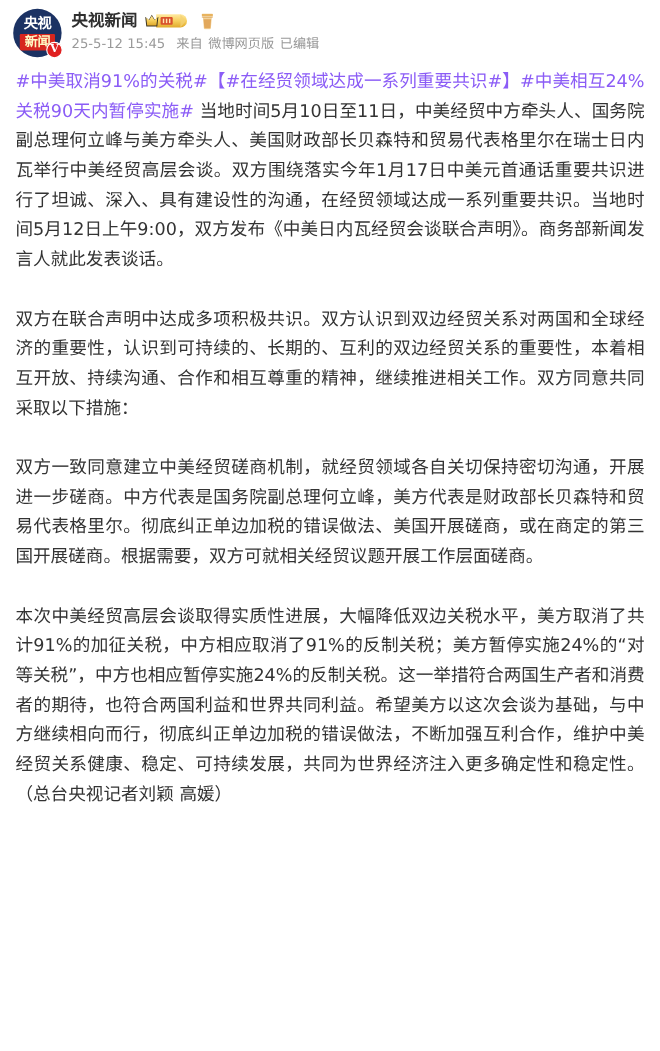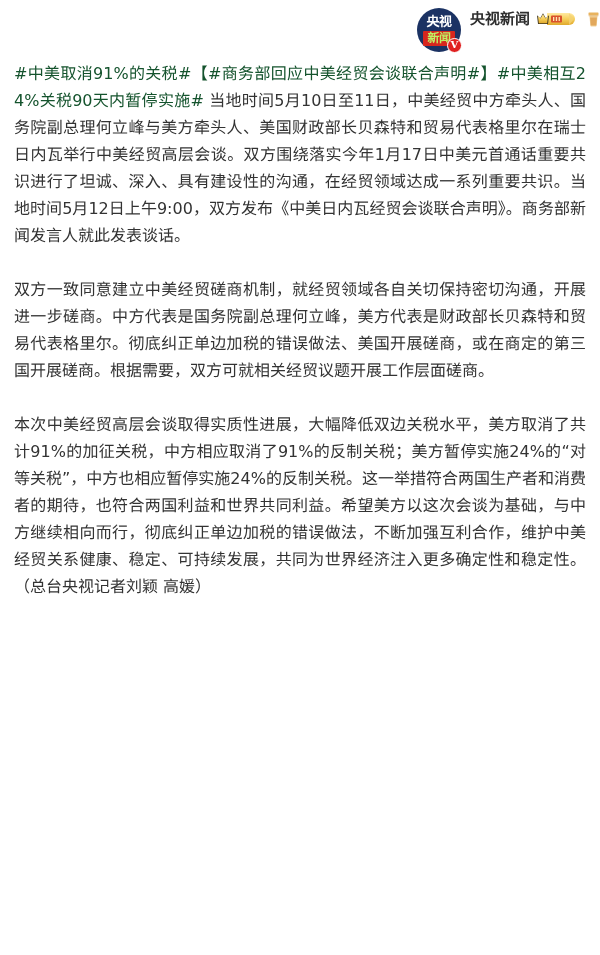--- a/index.html
+++ b/index.html
@@ -23,21 +23,20 @@
     background: #fff;
   }
 
   
   .post-header {
     display: flex;
     align-items: flex-start;
     padding: 8px 0 0 12px;
     height: 50px;
     box-sizing: border-box;
-    justify-content: flex-end;
   }
   .avatar-wrap {
     position: relative;
     width: 44px;
     height: 44px;
     flex: 0 0 44px;
     margin-right: 9px;
   }
   .avatar {
     width: 44px;
@@ -61,21 +60,21 @@
     line-height: 14px;
     font-family: "DejaVu Sans", "Liberation Sans", sans-serif;
   }
   .avatar .logo-bottom {
     position: absolute;
     top: 23px;
     left: 6px;
     width: 32px;
     height: 15px;
     background: #d7261e;
-    color: #bef264;
+    color: #fef9c3;
     font-size: 12px;
     font-weight: bold;
     letter-spacing: -0.5px;
     line-height: 15px;
     text-align: center;
     border-radius: 1px;
   }
   .verify-badge {
     position: absolute;
     right: -1px;
@@ -148,21 +147,21 @@
     letter-spacing: 0px;
     text-align: justify;
     word-break: break-all;
   }
   .post-body p {
     margin: 0 0 27px 0;
   }
   .post-body p:last-child { margin-bottom: 0; }
 
   .topic {
-    color: #14532d;
+    color: #8b5cf6;
   }
 </style>
 </head>
 <body>
 
 <div class="post">
 
   <div class="post-header">
 
     <div class="avatar-wrap">
@@ -202,28 +201,32 @@
         <span class="member-icon">
           <svg width="13" height="15" viewBox="0 0 13 15" xmlns="http://www.w3.org/2000/svg">
             <rect x="1.5" y="0.5" width="10" height="2.6" rx="0.6" fill="#e8b35e"></rect>
             <path d="M2.4 3.4 H10.6 L9.7 13.6 a1 1 0 0 1-1 .9 H4.3 a1 1 0 0 1-1-.9 Z" fill="#f3d39a"></path>
             <path d="M3.1 5.6 H9.9 L9.3 12.9 a0.8 0.8 0 0 1-.8 .7 H4.5 a0.8 0.8 0 0 1-.8-.7 Z" fill="#e2a85c"></path>
             <rect x="1.5" y="3.2" width="10" height="1" fill="#d79a49" opacity="0.6"></rect>
           </svg>
         </span>
       </div>
 
+      <div class="meta-row">
+        <span>25-5-12 15:45</span><span class="meta-sep"></span><span class="meta-sep"></span><span>来自</span><span class="meta-sep"></span><span class="meta-src">微博网页版</span><span class="meta-sep"></span><span>已编辑</span>
+      </div>
     </div>
   </div>
 
   <div class="post-body">
 
-    <p><span class="topic">#中美取消91%的关税#</span><span class="topic">【</span><span class="topic">#商务部回应中美经贸会谈联合声明#</span><span class="topic">】</span><span class="topic">#中美相互24%关税90天内暂停实施#</span><span> 当地时间5月10日至11日，中美经贸中方牵头人、国务院副总理何立峰与美方牵头人、美国财政部长贝森特和贸易代表格里尔在瑞士日内瓦举行中美经贸高层会谈。双方围绕落实今年1月17日中美元首通话重要共识进行了坦诚、深入、具有建设性的沟通，在经贸领域达成一系列重要共识。当地时间5月12日上午9:00，双方发布《中美日内瓦经贸会谈联合声明》。商务部新闻发言人就此发表谈话。</span></p>
-
-
+    <p><span class="topic">#中美取消91%的关税#</span><span class="topic">【</span><span class="topic">#在经贸领域达成一系列重要共识#</span><span class="topic">】</span><span class="topic">#中美相互24%关税90天内暂停实施#</span><span> 当地时间5月10日至11日，中美经贸中方牵头人、国务院副总理何立峰与美方牵头人、美国财政部长贝森特和贸易代表格里尔在瑞士日内瓦举行中美经贸高层会谈。双方围绕落实今年1月17日中美元首通话重要共识进行了坦诚、深入、具有建设性的沟通，在经贸领域达成一系列重要共识。当地时间5月12日上午9:00，双方发布《中美日内瓦经贸会谈联合声明》。商务部新闻发言人就此发表谈话。</span></p>
+
+
+    <p>双方在联合声明中达成多项积极共识。双方认识到双边经贸关系对两国和全球经济的重要性，认识到可持续的、长期的、互利的双边经贸关系的重要性，本着相互开放、持续沟通、合作和相互尊重的精神，继续推进相关工作。双方同意共同采取以下措施：</p>
 
 
     <p>双方一致同意建立中美经贸磋商机制，就经贸领域各自关切保持密切沟通，开展进一步磋商。中方代表是国务院副总理何立峰，美方代表是财政部长贝森特和贸易代表格里尔。彻底纠正单边加税的错误做法、美国开展磋商，或在商定的第三国开展磋商。根据需要，双方可就相关经贸议题开展工作层面磋商。</p>
 
     <p><span>本次中美经贸高层会谈取得实质性进展，大幅降低双边关税水平，美方取消了共计91%的加征关税，中方相应取消了91%的反制关税；美方暂停实施24%的“对等关税”，中方也相应暂停实施24%的反制关税。这一举措符合两国生产者和消费者的期待，也符合两国利益和世界共同利益。希望美方以这次会谈为基础，与中方继续相向而行，彻底纠正单边加税的错误做法，不断加强互利合作，维护中美经贸关系健康、稳定、可持续发展，共同为世界经济注入更多确定性和稳定性。（总台央视记者刘颖 高媛）</span></p>
 
   </div>
 </div>
 
 </body></html>

